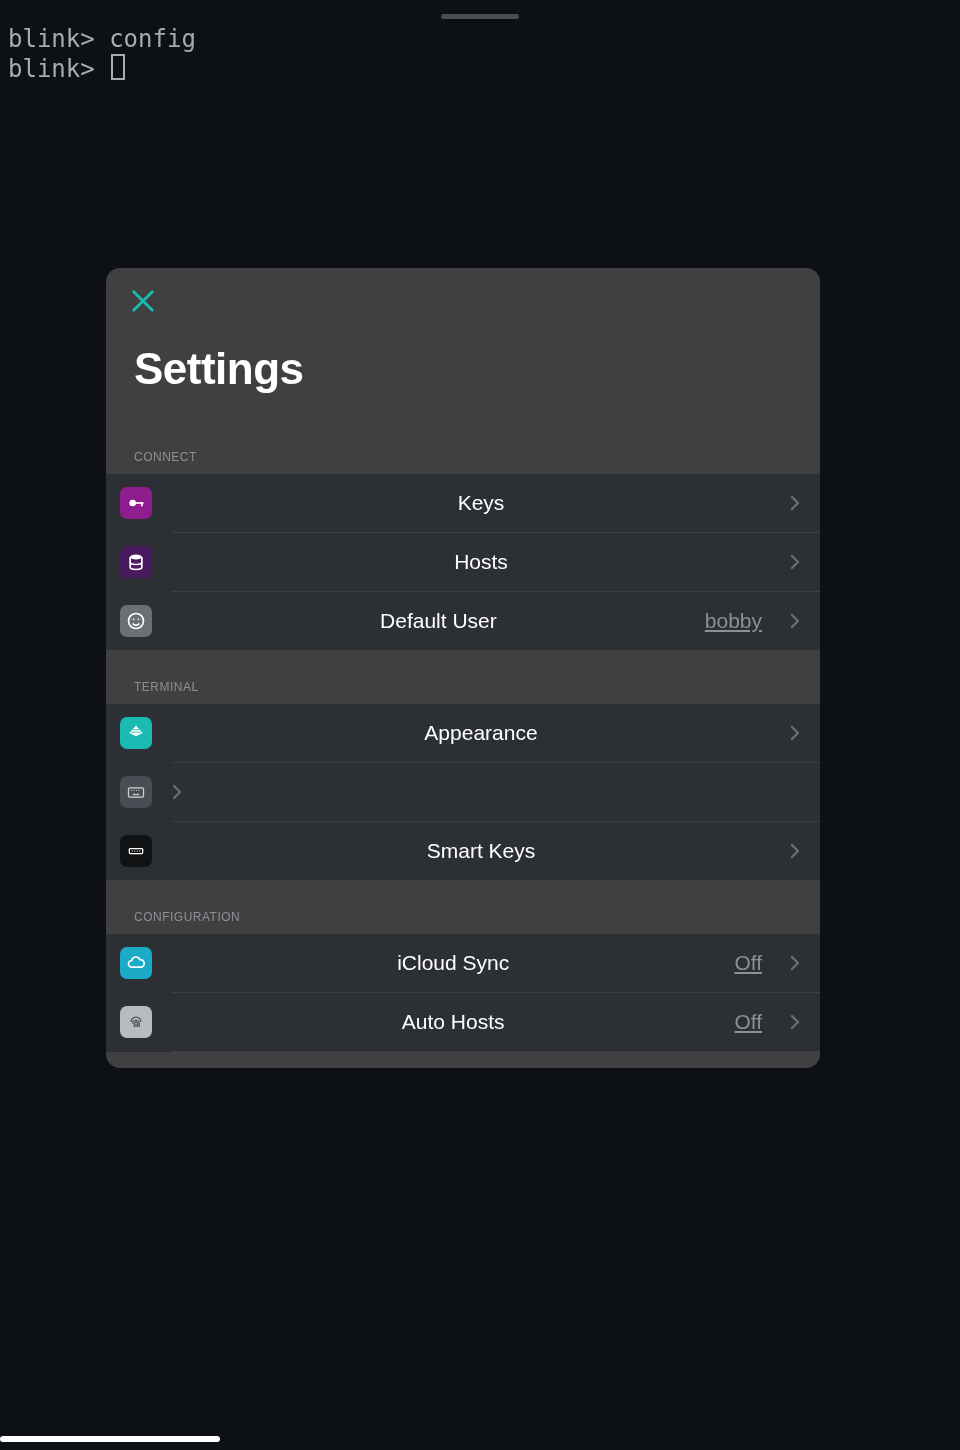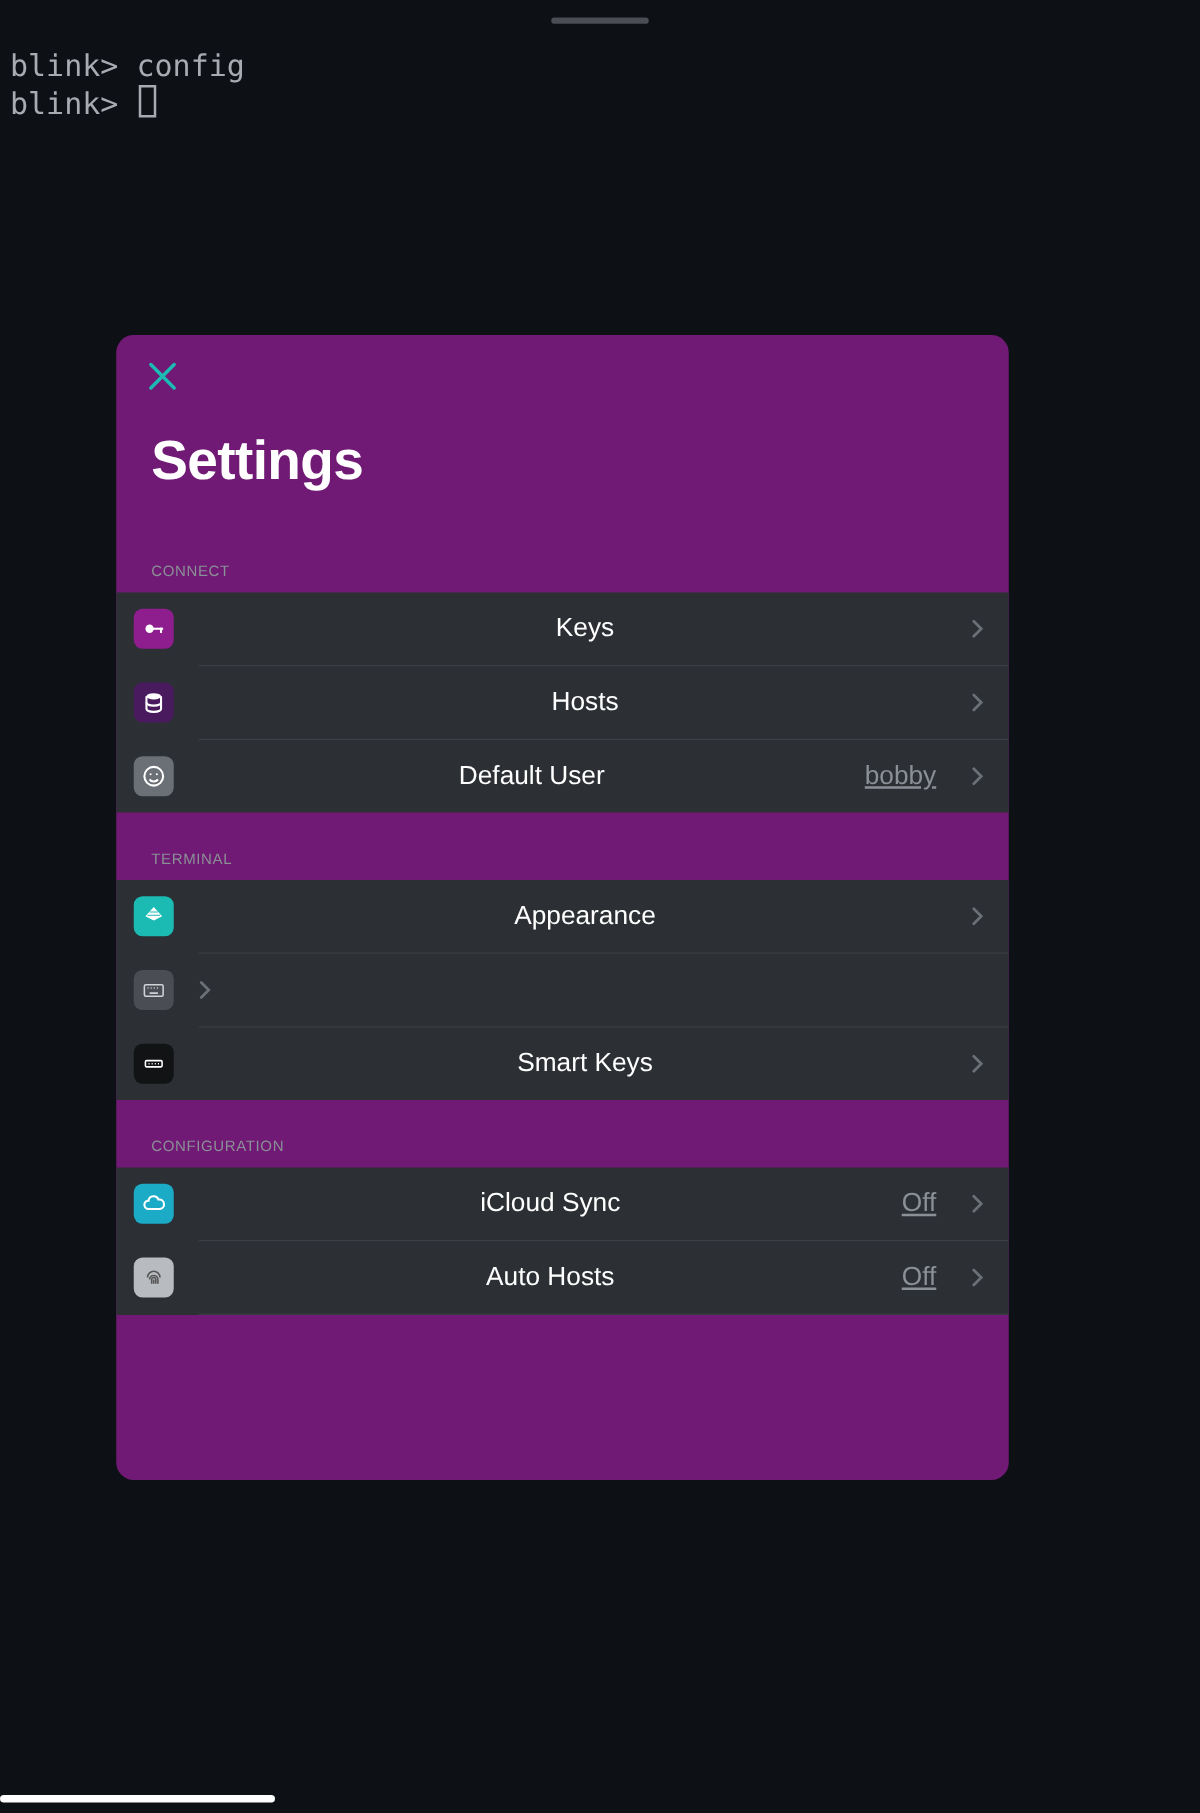--- a/index.html
+++ b/index.html
@@ -24,21 +24,21 @@
     transform: translateX(-50%);
     width: 78px;
     height: 5px;
     background: #4a4e54;
     border-radius: 3px;
   }
 
   
   .terminal {
     position: absolute;
-    top: 38px;
+    top: 24px;
     left: 8px;
     font-family: "SF Mono", Menlo, Consolas, monospace;
     font-size: 24px;
     line-height: 30px;
     color: #a8abb1;
   }
   .terminal .prompt-kw {
     color: #a8abb1;
   }
   .terminal .cursor-box {
@@ -47,24 +47,24 @@
     height: 26px;
     border: 2px solid #a8abb1;
     vertical-align: -3px;
     margin-left: 2px;
   }
 
   
   .modal {
     position: absolute;
     top: 268px;
-    left: 93px;
+    left: 106px;
     width: 714px;
-    height: 916px;
-    background: #701a75;
+    height: 800px;
+    background: #404040;
     border-radius: 14px;
     overflow: hidden;
   }
   .modal-inner {
     padding: 0;
   }
 
   .close-row {
     padding: 18px 22px 0 22px;
   }

